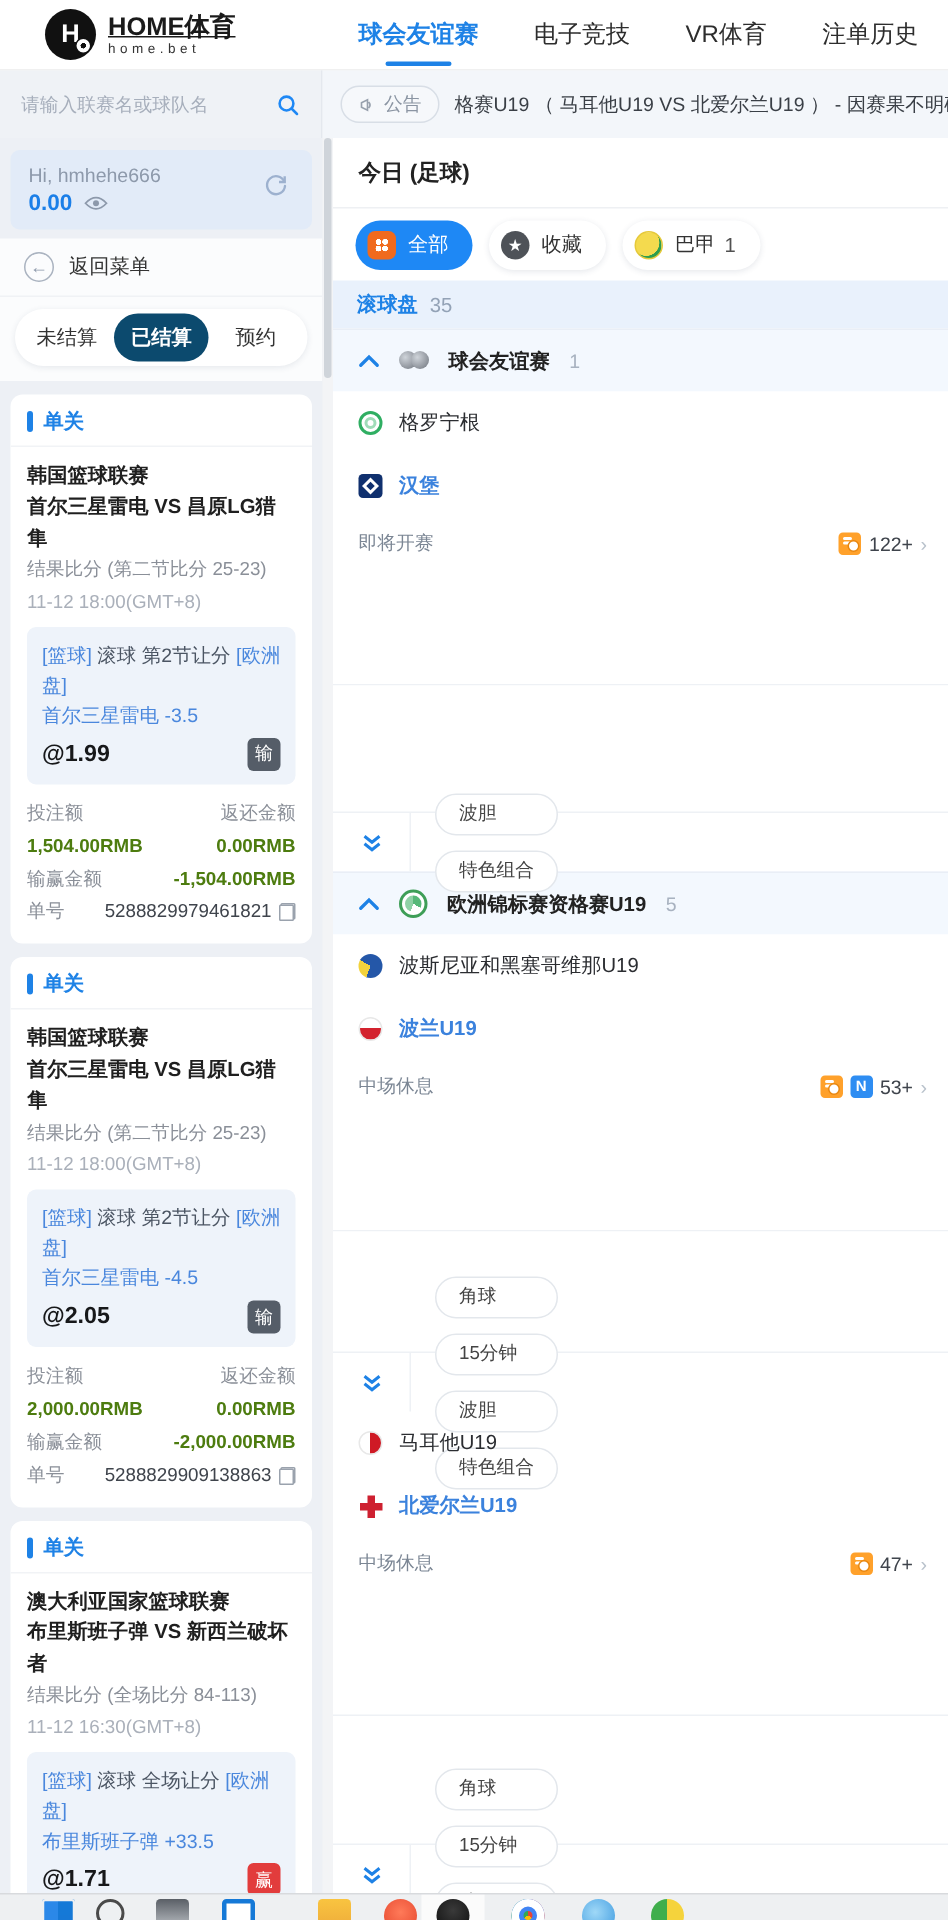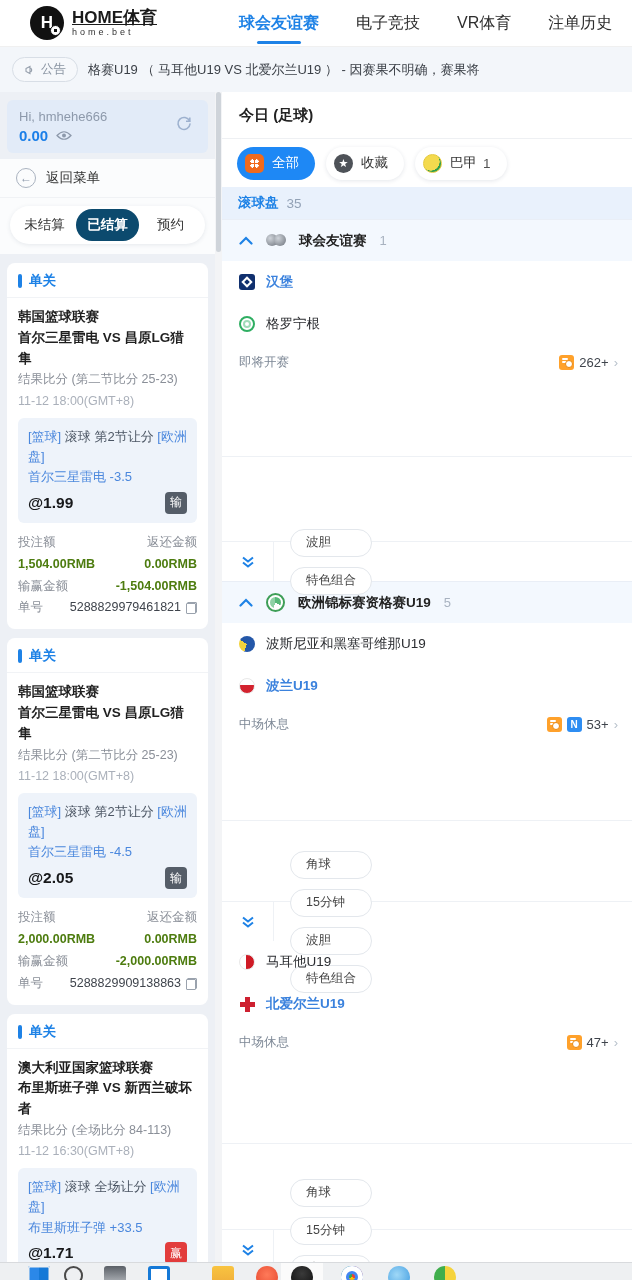--- a/index.html
+++ b/index.html
@@ -156,20 +156,27 @@
   <div class="nav-items">
     <div class="nav-item active">球会友谊赛</div>
     <div class="nav-item">电子竞技</div>
     <div class="nav-item">VR体育</div>
     <div class="nav-item">注单历史</div>
 
   </div>
 </div>
 
 <div class="row2">
+  <div class="searchbar">
+    <input class="search-input" placeholder="请输入联赛名或球队名" style="">
+    <svg width="16" height="16" viewBox="0 0 16 16">
+      <circle cx="7" cy="7" r="4.6" fill="none" stroke="#1e88f5" stroke-width="1.7"></circle>
+      <line x1="10.5" y1="10.5" x2="14" y2="14" stroke="#1e88f5" stroke-width="1.7" stroke-linecap="round"></line>
+    </svg>
+  </div>
   <div class="announce">
     <div class="announce-pill">
       <svg width="12" height="12" viewBox="0 0 12 12">
         <path d="M2 4.5 L6 2.5 L6 9.5 L2 7.5 Z M6.8 4 A3 3 0 0 1 6.8 8" fill="none" stroke="#97a0ad" stroke-width="1.1"></path>
       </svg>
       <span>公告</span>
     </div>
     <div class="announce-text">格赛U19 （ 马耳他U19 VS 北爱尔兰U19 ） - 因赛果不明确，赛果将</div>
   </div>
 </div>
@@ -358,32 +365,32 @@
     <div class="sechdr">
       <svg width="14" height="9" viewBox="0 0 14 9">
         <polyline points="1.5,7.5 7,2 12.5,7.5" fill="none" stroke="#1e82e6" stroke-width="2.2" stroke-linecap="round"></polyline>
         </svg>
       <span class="lg-friendly"></span>
       <span class="sec-name">球会友谊赛</span>
       <span class="sec-count">1</span>
     </div>
 
     <div class="teamrow">
+      <span class="tb tb-gron"></span>
+      <span class="tname">格罗宁根</span>
+    </div>
+    <div class="teamrow">
       <span class="tb tb-hamburg"></span>
       <span class="tname link">汉堡</span>
-    </div>
-    <div class="teamrow">
-      <span class="tb tb-gron"></span>
-      <span class="tname">格罗宁根</span>
     </div>
     <div class="statusrow">
       <span class="status">即将开赛</span>
       <span class="more">
         <span class="mini-ico ico-markets"></span>
-        <span>262+</span>
+        <span>122+</span>
         <span class="chev-r">›</span>
       </span>
     </div>
     <div class="emptyblock divline" style="height:78px"></div>
     <div class="emptyblock" style="height:84px"></div>
     <div class="footrow">
       <div class="foot-toggle">
         <svg width="14" height="14" viewBox="0 0 14 14">
           <polyline points="2,2.5 7,6.5 12,2.5" fill="none" stroke="#1e82e6" stroke-width="2"></polyline>
           <polyline points="2,7.5 7,11.5 12,7.5" fill="none" stroke="#1e82e6" stroke-width="2"></polyline>

